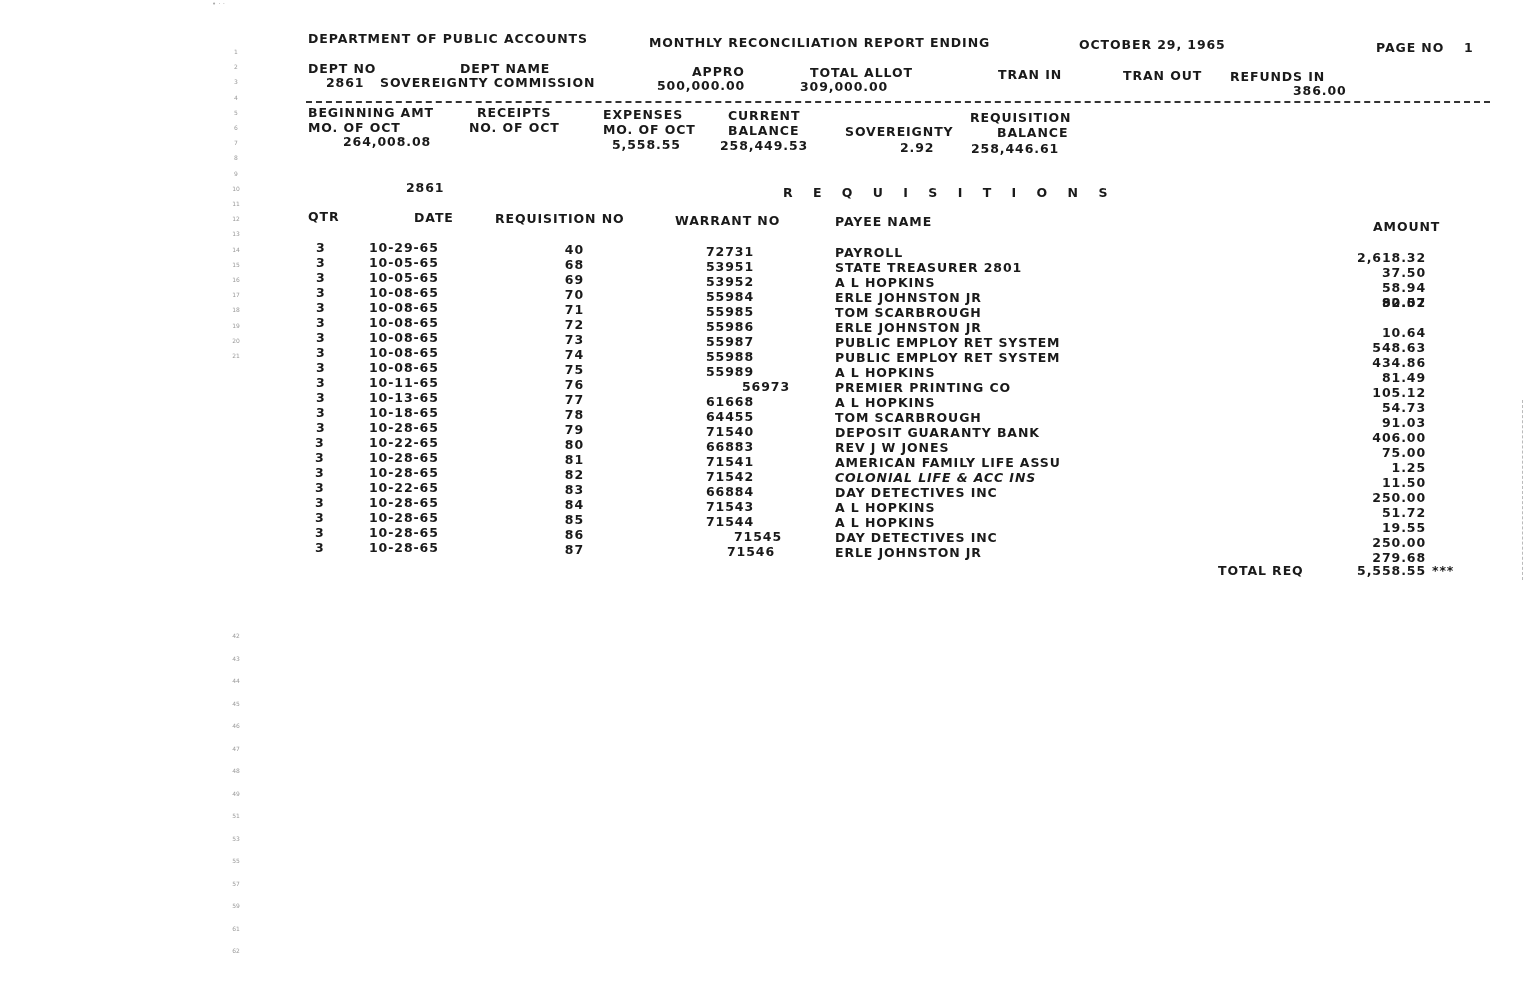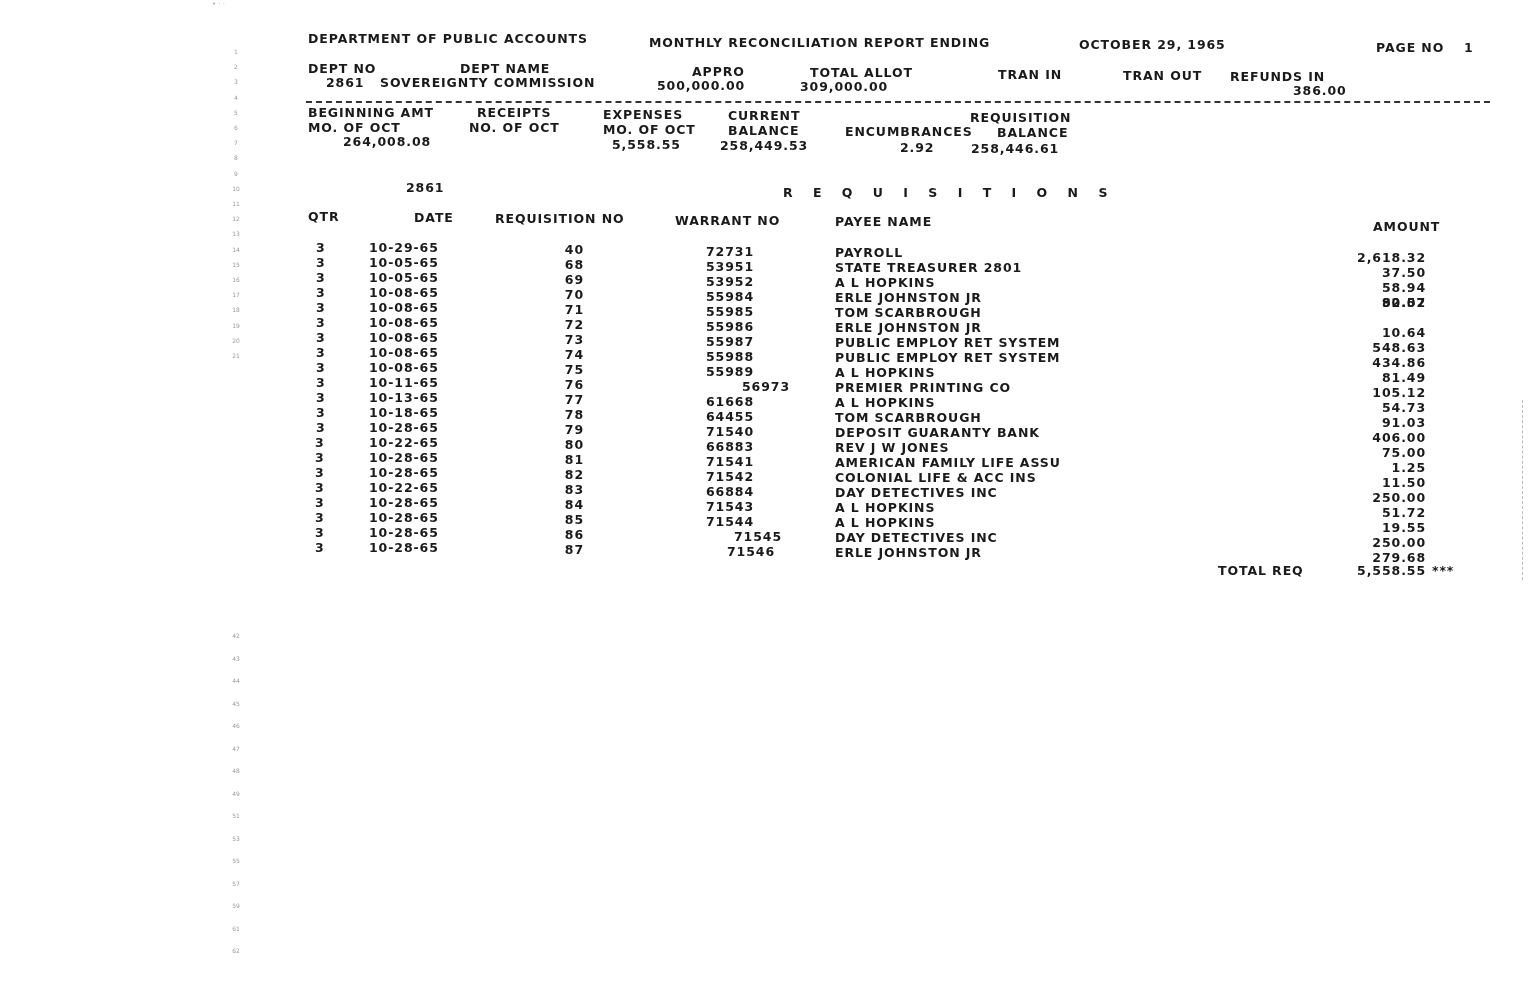--- a/index.html
+++ b/index.html
@@ -81,21 +81,21 @@
 <div class="rule" style="top:101px;"></div>
 
 <div class="t" style="left:308px;top:106px;">BEGINNING AMT</div>
 <div class="t" style="left:308px;top:121px;">MO. OF OCT</div>
 <div class="t" style="left:477px;top:106px;">RECEIPTS</div>
 <div class="t" style="left:469px;top:121px;">NO. OF OCT</div>
 <div class="t" style="left:603px;top:108px;">EXPENSES</div>
 <div class="t" style="left:603px;top:123px;">MO. OF OCT</div>
 <div class="t" style="left:728px;top:109px;">CURRENT</div>
 <div class="t" style="left:728px;top:124px;">BALANCE</div>
-<div class="t" style="left:845px;top:125px;">ENCUMBRANCES</div>
+<div class="t" style="left:845px;top:125px;">SOVEREIGNTY</div>
 <div class="t" style="left:970px;top:111px;">REQUISITION</div>
 <div class="t" style="left:997px;top:126px;">BALANCE</div>
 
 <div class="t" style="left:343px;top:135px;text-align:center;">264,008.08</div>
 <div class="t" style="left:612px;top:138px;">5,558.55</div>
 <div class="t" style="left:720px;top:139px;">258,449.53</div>
 <div class="t" style="left:900px;top:141px;">2.92</div>
 <div class="t" style="left:971px;top:142px;">258,446.61</div>
 
 <div class="t" style="left:406px;top:181px;">2861</div>
@@ -227,21 +227,21 @@
       <div class="t r" style="left: 530px; width: 54px; top: 453.28px;">81</div>
       <div class="t" style="left: 706px; top: 455.28px;">71541</div>
       <div class="t" style="left: 835px; top: 456.28px;">AMERICAN FAMILY LIFE ASSU</div>
       <div class="t r" style="left: 1300px; width: 126px; top: 461.28px;">1.25</div>
     </div>
     <div class="row" style="top: 0px;">
       <div class="t" style="left: 315px; top: 466.3px;">3</div>
       <div class="t" style="left: 369px; top: 466.3px;">10-28-65</div>
       <div class="t r" style="left: 530px; width: 54px; top: 468.3px;">82</div>
       <div class="t" style="left: 706px; top: 470.3px;">71542</div>
-      <div class="t" style="left: 835px; top: 471.3px;">COLONIAL LIFE &amp; ACC INS</div>
+      <div class="t" style="left: 835px; top: 471.3px; font-style: italic;">COLONIAL LIFE &amp; ACC INS</div>
       <div class="t r" style="left: 1300px; width: 126px; top: 476.3px;">11.50</div>
     </div>
     <div class="row" style="top: 0px;">
       <div class="t" style="left: 315px; top: 481.32px;">3</div>
       <div class="t" style="left: 369px; top: 481.32px;">10-22-65</div>
       <div class="t r" style="left: 530px; width: 54px; top: 483.32px;">83</div>
       <div class="t" style="left: 706px; top: 485.32px;">66884</div>
       <div class="t" style="left: 835px; top: 486.32px;">DAY DETECTIVES INC</div>
       <div class="t r" style="left: 1300px; width: 126px; top: 491.32px;">250.00</div>
     </div>

